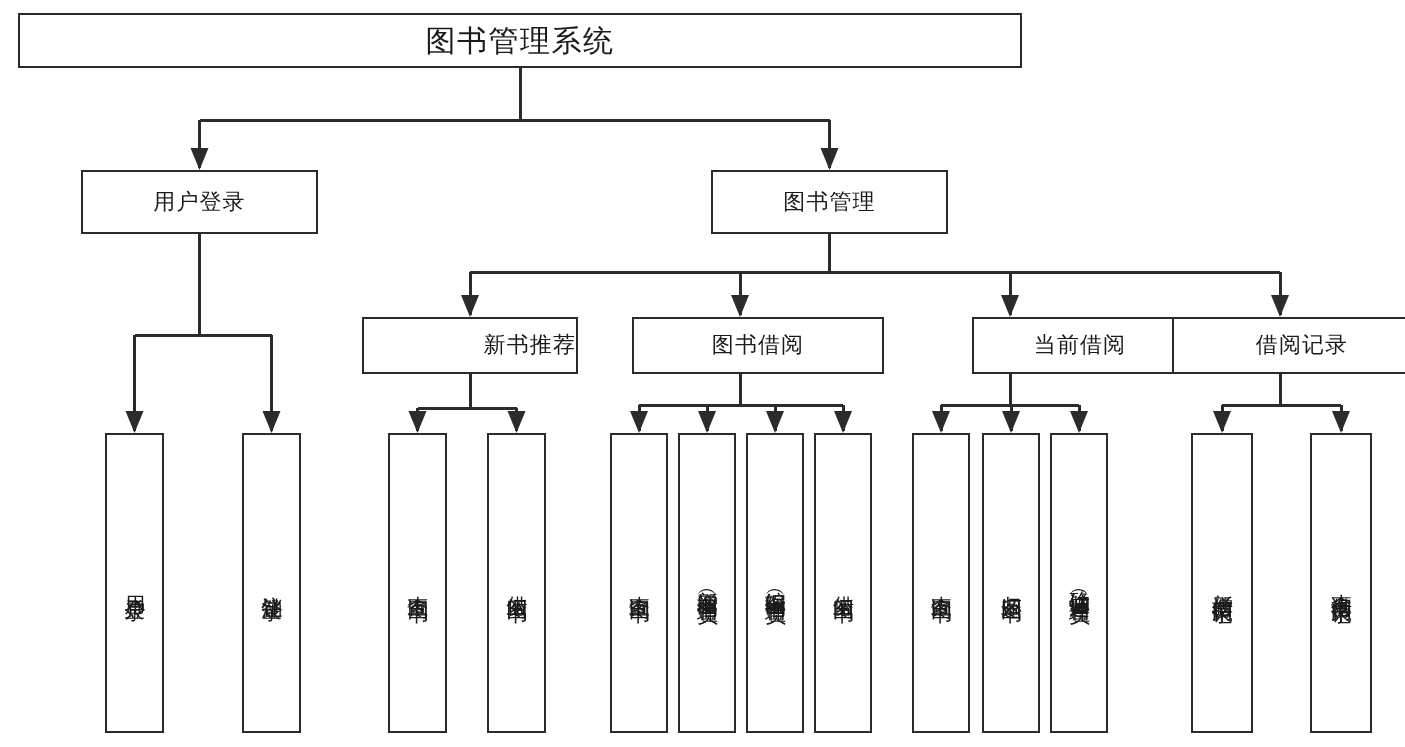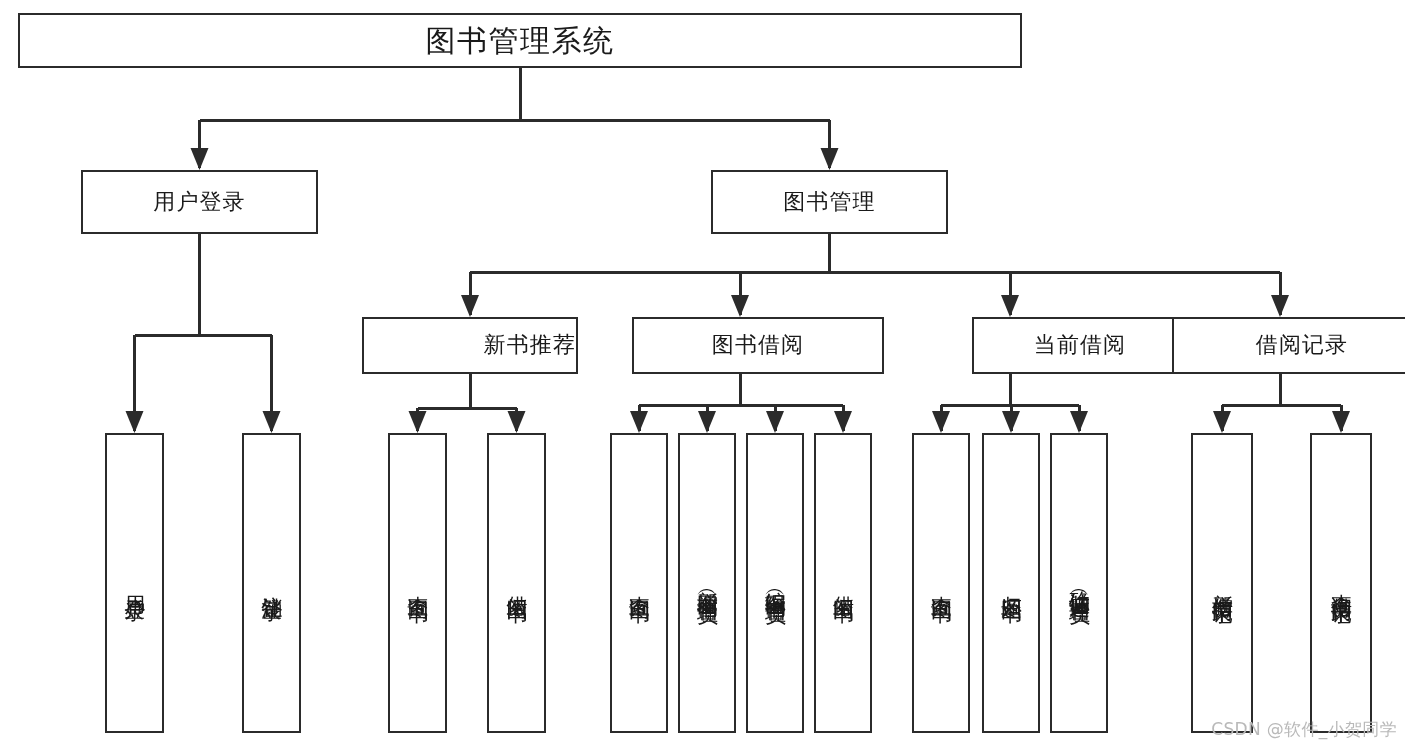--- a/index.html
+++ b/index.html
@@ -182,14 +182,13 @@
       <div class="node vert" style="left: 1050px; top: 433px; width: 58px; height: 300px;">
         <span class="node-label">确认归还（管理员）</span>
       </div>
       <div class="node vert" style="left: 1191px; top: 433px; width: 62px; height: 300px;">
         <span class="node-label">新增借阅记录</span>
       </div>
       <div class="node vert" style="left: 1310px; top: 433px; width: 62px; height: 300px;">
         <span class="node-label">查询借阅记录</span>
       </div>
     </div>
-  <div class="watermark">CSDN @软件_小贺同学</div>
 </div>
 
 </body></html>

